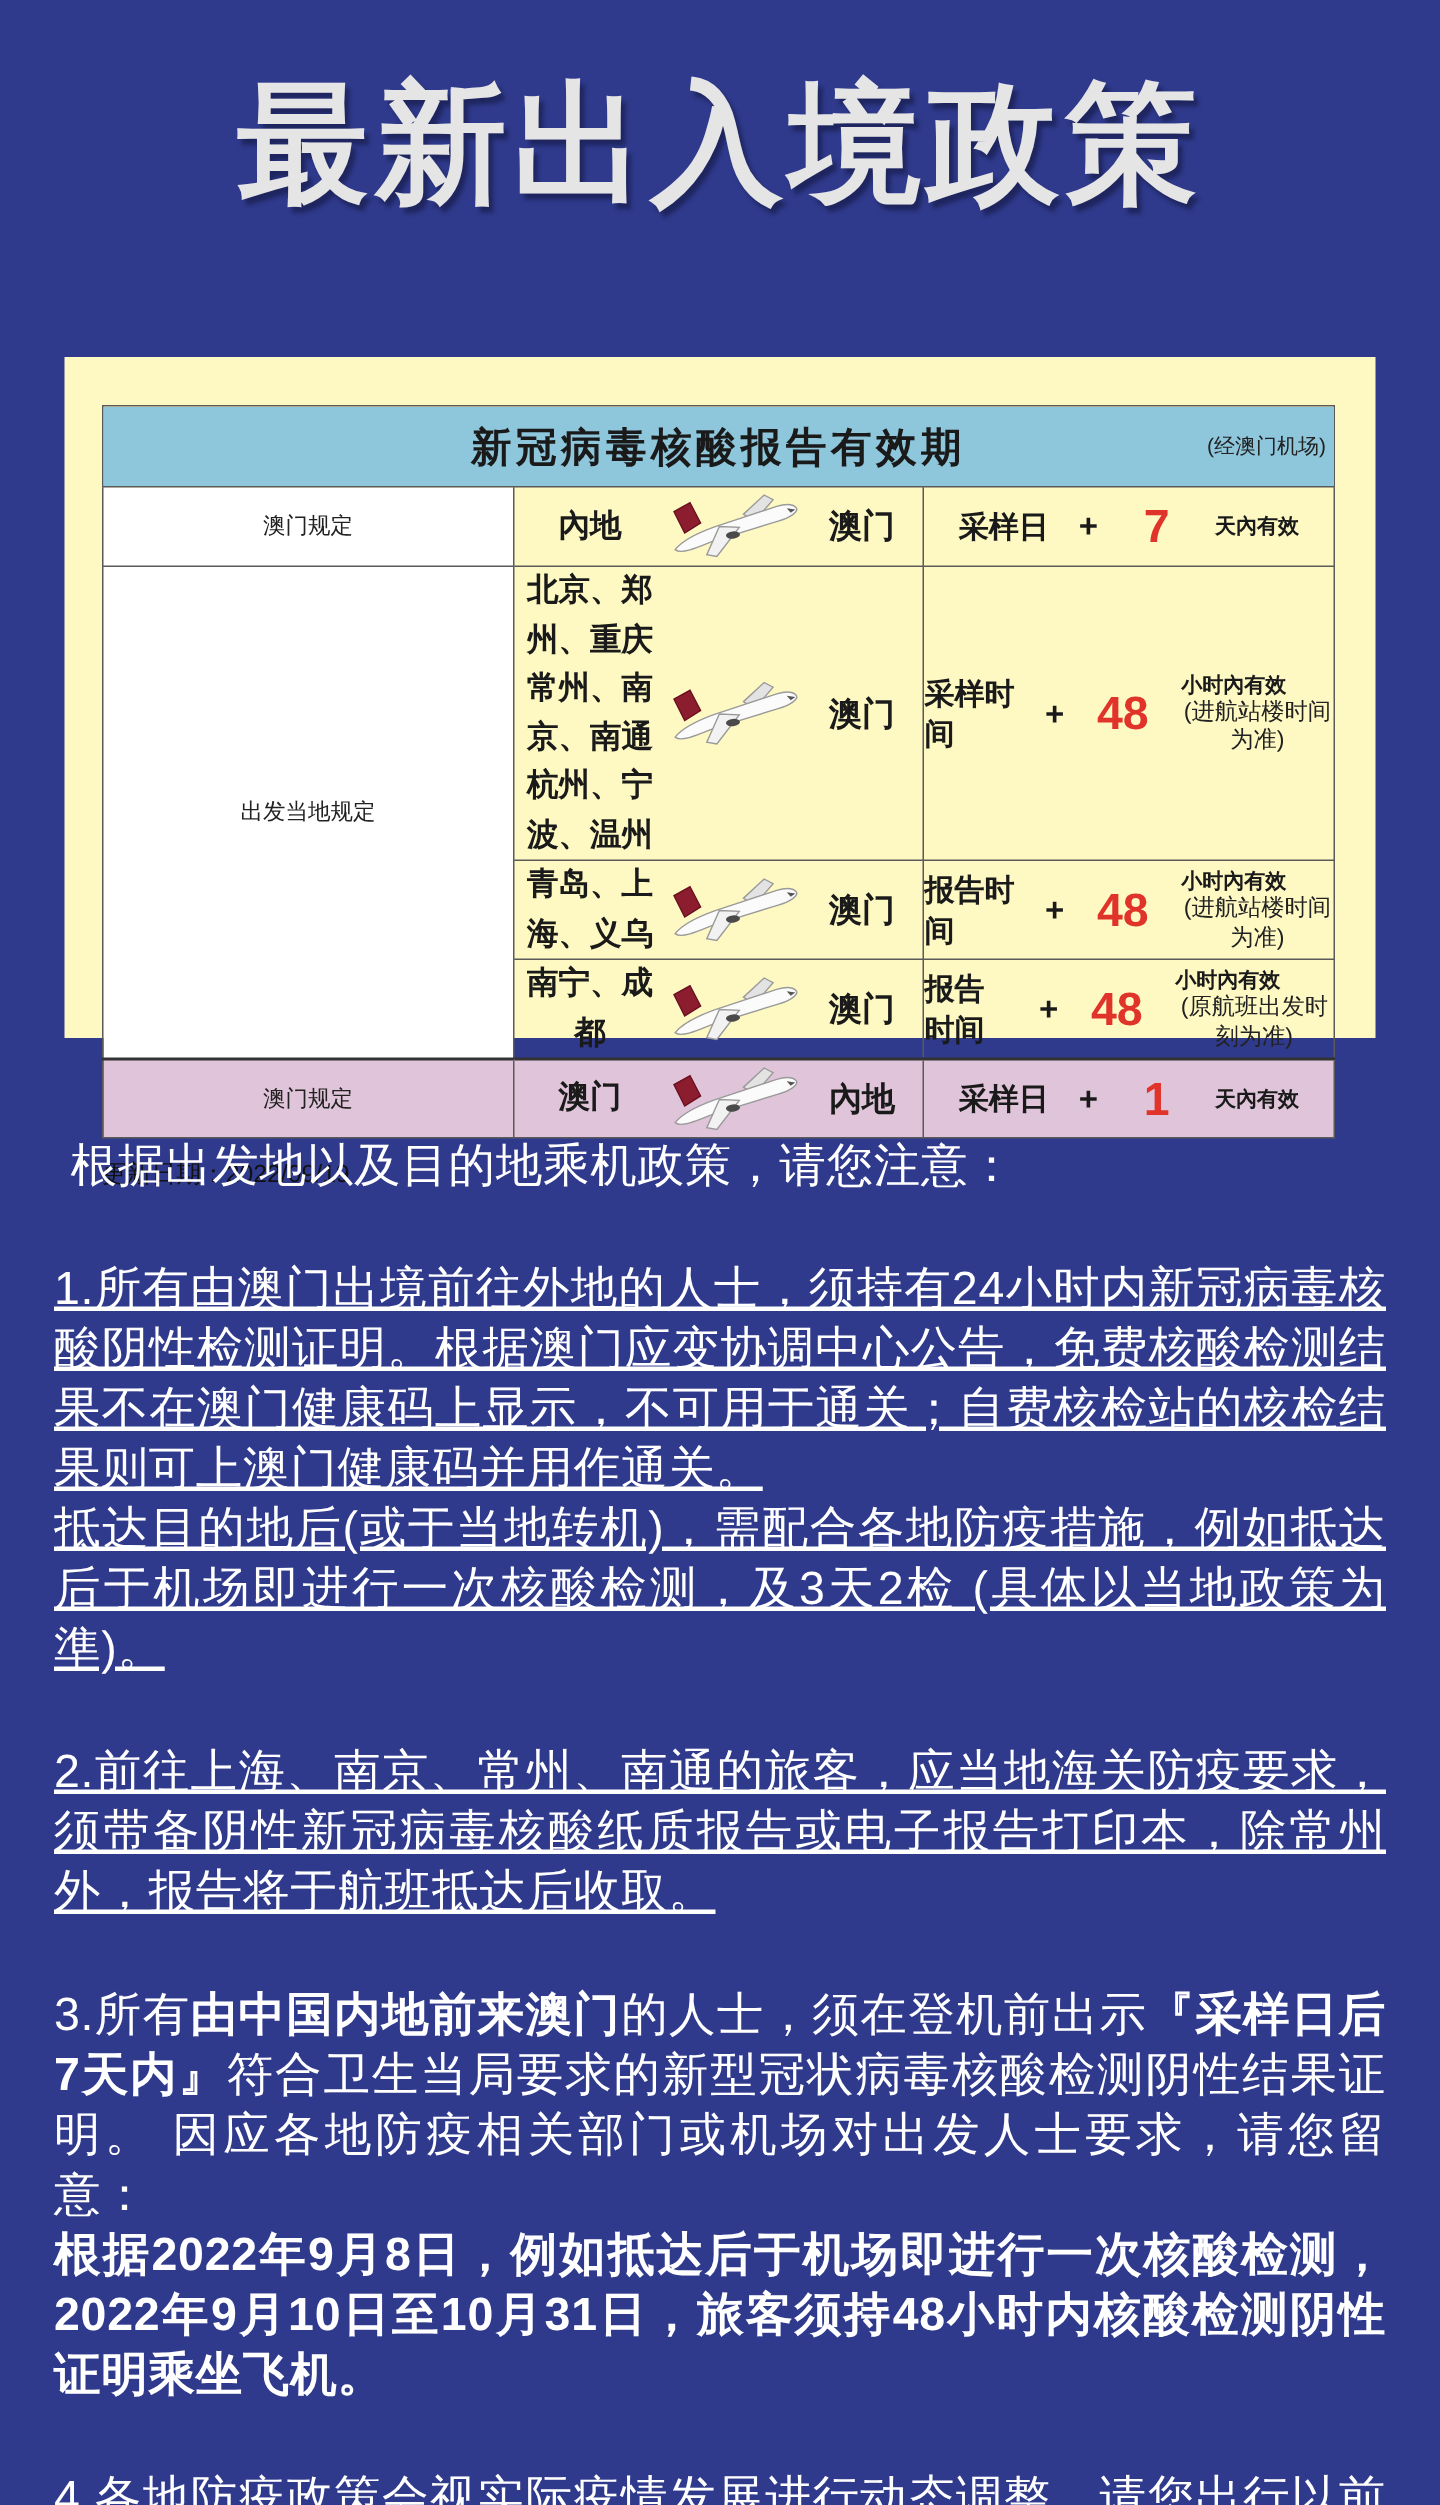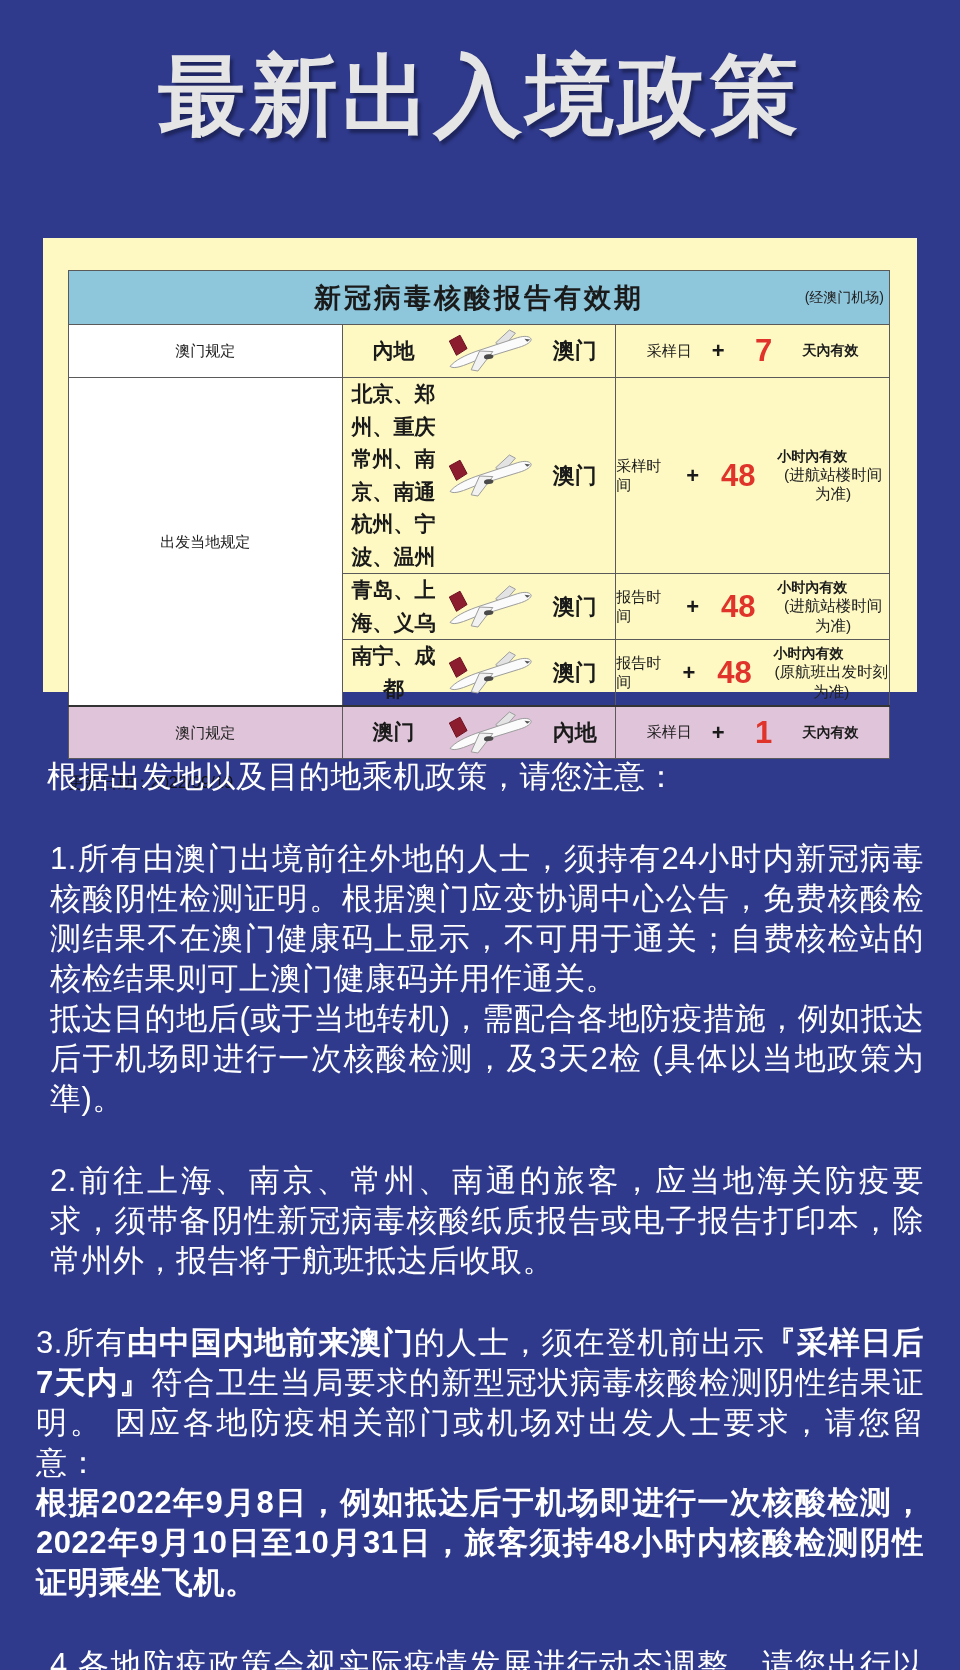--- a/index.html
+++ b/index.html
@@ -46,39 +46,39 @@
   td.req{width:415px;vertical-align:middle;}
   .r0 td{height:53px;} .r1 td{height:105px;} .r2 td{height:52px;}
   .r3 td{height:52px;} .r4 td{height:52px;}
   tr.pink td{background:#e0c5da;border-top:2px solid #333;}
   .route-flex{display:flex;align-items:center;width:100%;}
   .origin{flex:1.25;text-align:center;font-size:21px;font-weight:bold;
     white-space:pre-line;line-height:1.55;}
   .plane{width:90px;flex:0 0 90px;display:flex;align-items:center;justify-content:center;}
   .dest{flex:1;text-align:center;font-size:22px;font-weight:bold;}
   .req-flex{display:flex;align-items:center;justify-content:center;gap:20px;}
-  .req-label{font-size:15px;font-weight:normal;}
+  .req-label{font-size:20px;font-weight:bold;}
   .plus{font-size:22px;font-weight:bold;}
   .num{font-size:31px;font-weight:bold;color:#e0342b;min-width:38px;text-align:center;}
   .valid{display:flex;flex-direction:column;align-items:flex-start;line-height:1.25;}
   .valid-main{font-size:14px;font-weight:bold;}
   .valid-sub{font-size:15.5px;font-weight:normal;color:#222;text-align:center;}
   .valid-sub:empty{display:none;}
   .card-footer{
     display:flex;justify-content:space-between;align-items:center;
     width:822px;margin-top:13px;font-size:16.5px;color:#111;
   }
   
   .content{
     position:absolute;left:36px;top:746px;width:888px;
     color:#ffffff;font-size:31px;line-height:40px;letter-spacing:.5px;
     text-align:justify;
   }
   .content .intro{margin:11px;}
-  .content p.para{margin:42px 0 0 14px;white-space:pre-line;}
+  .content p.para{margin:42px 0 0 0;white-space:pre-line;text-decoration:underline;}
   .content p.para-seg{margin:42px 0 0 0;white-space:normal;}
   .b{font-weight:bold;}
   .blk{display:block;}
 </style>
 </head>
 <body>
 
 <svg width="0" height="0" style="position:absolute">
   <defs>
     <g id="jet" transform="rotate(-6 48 24)">

